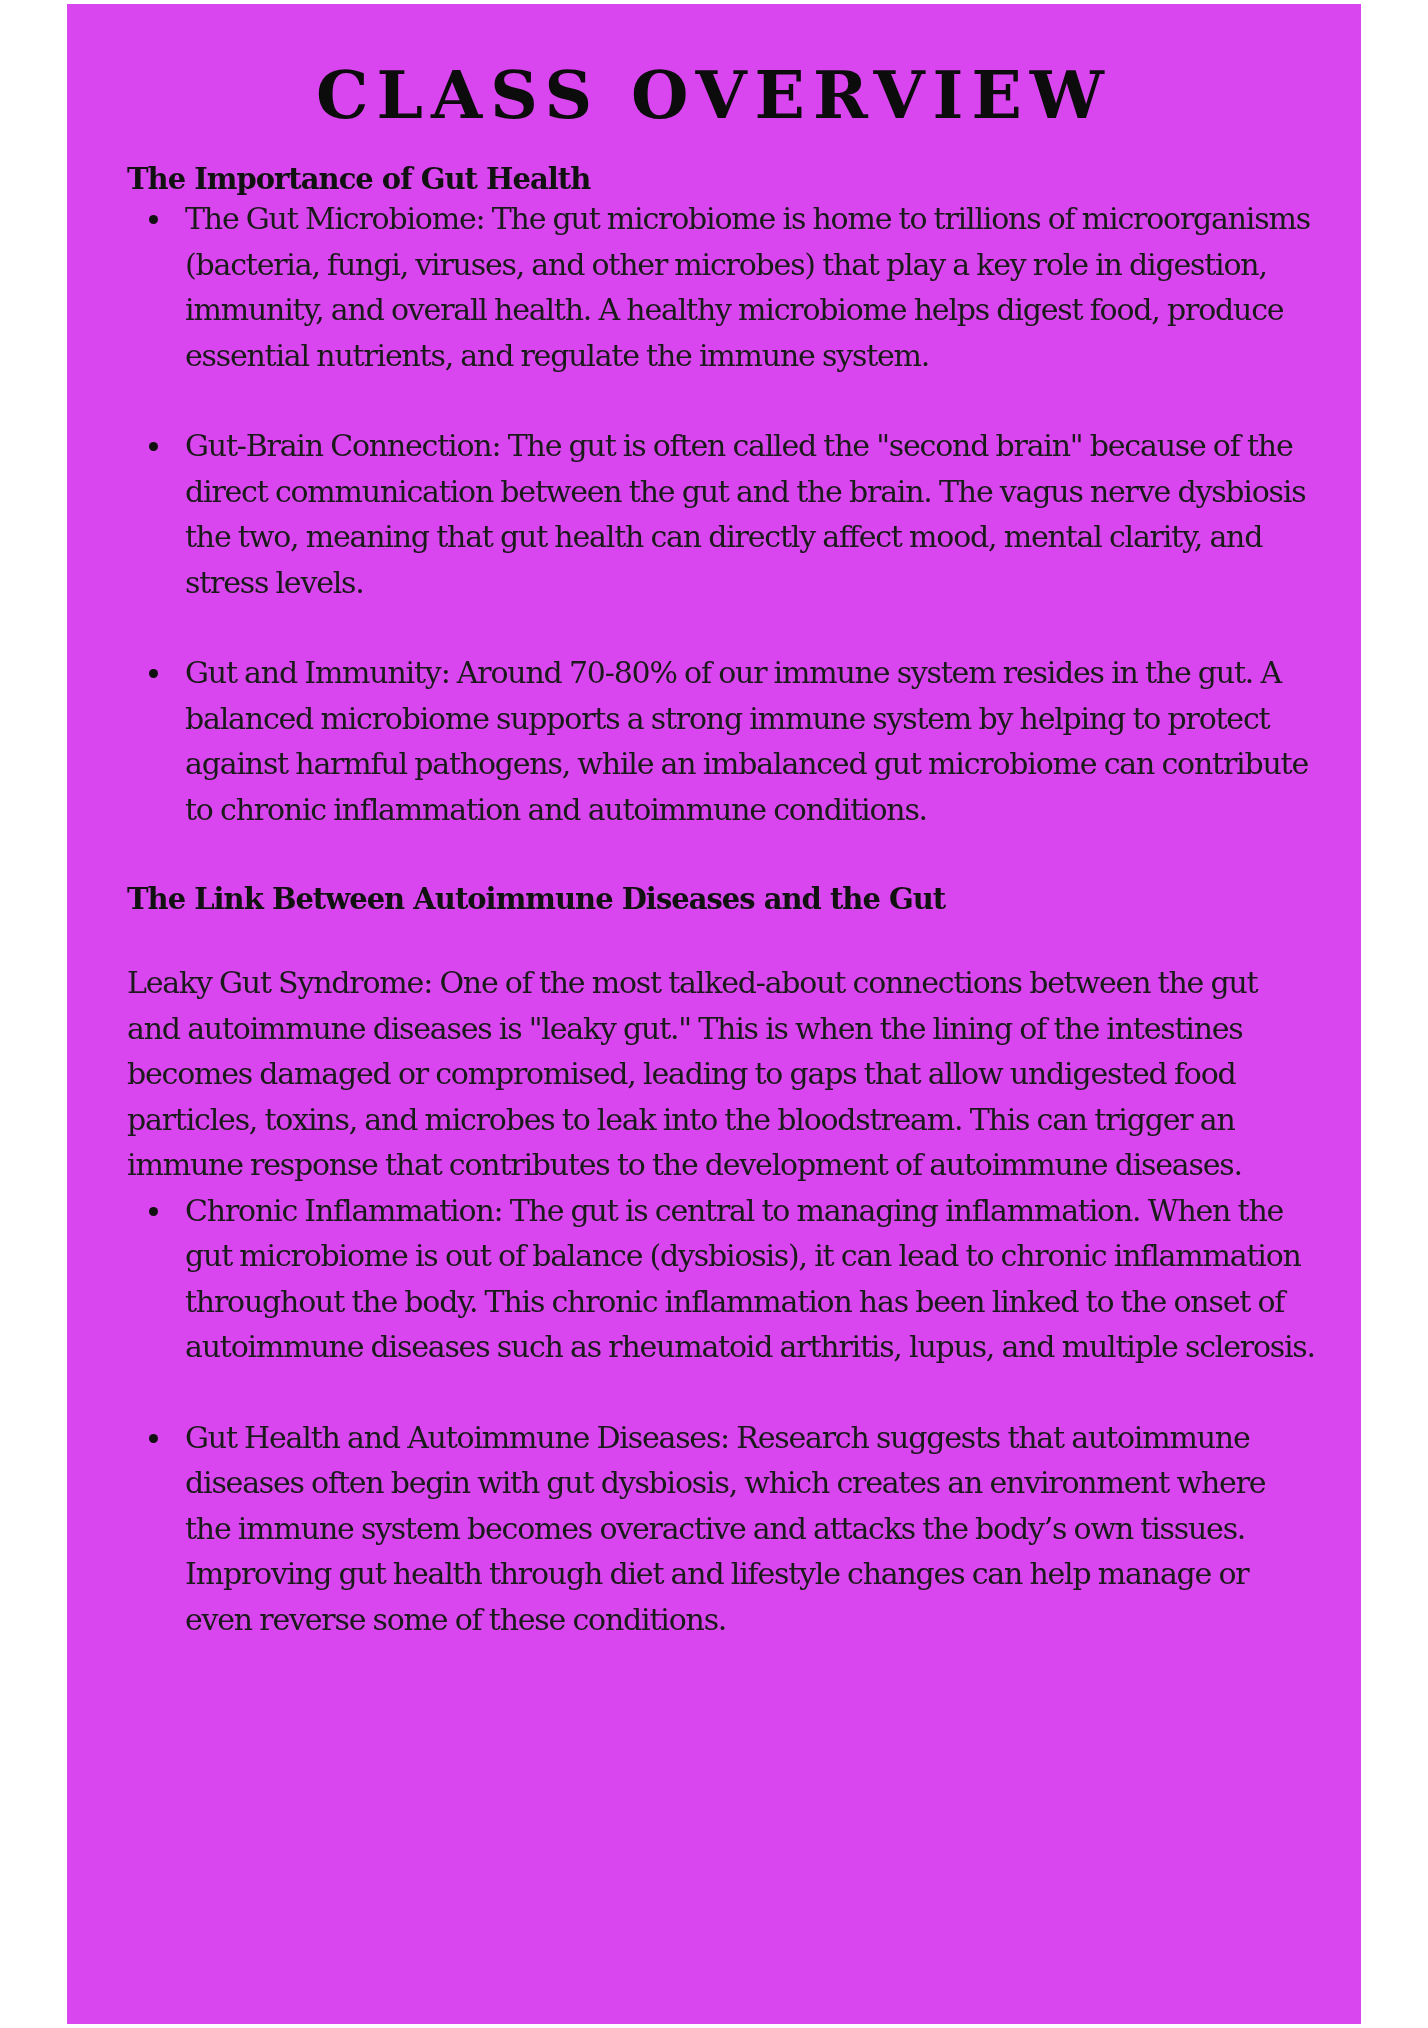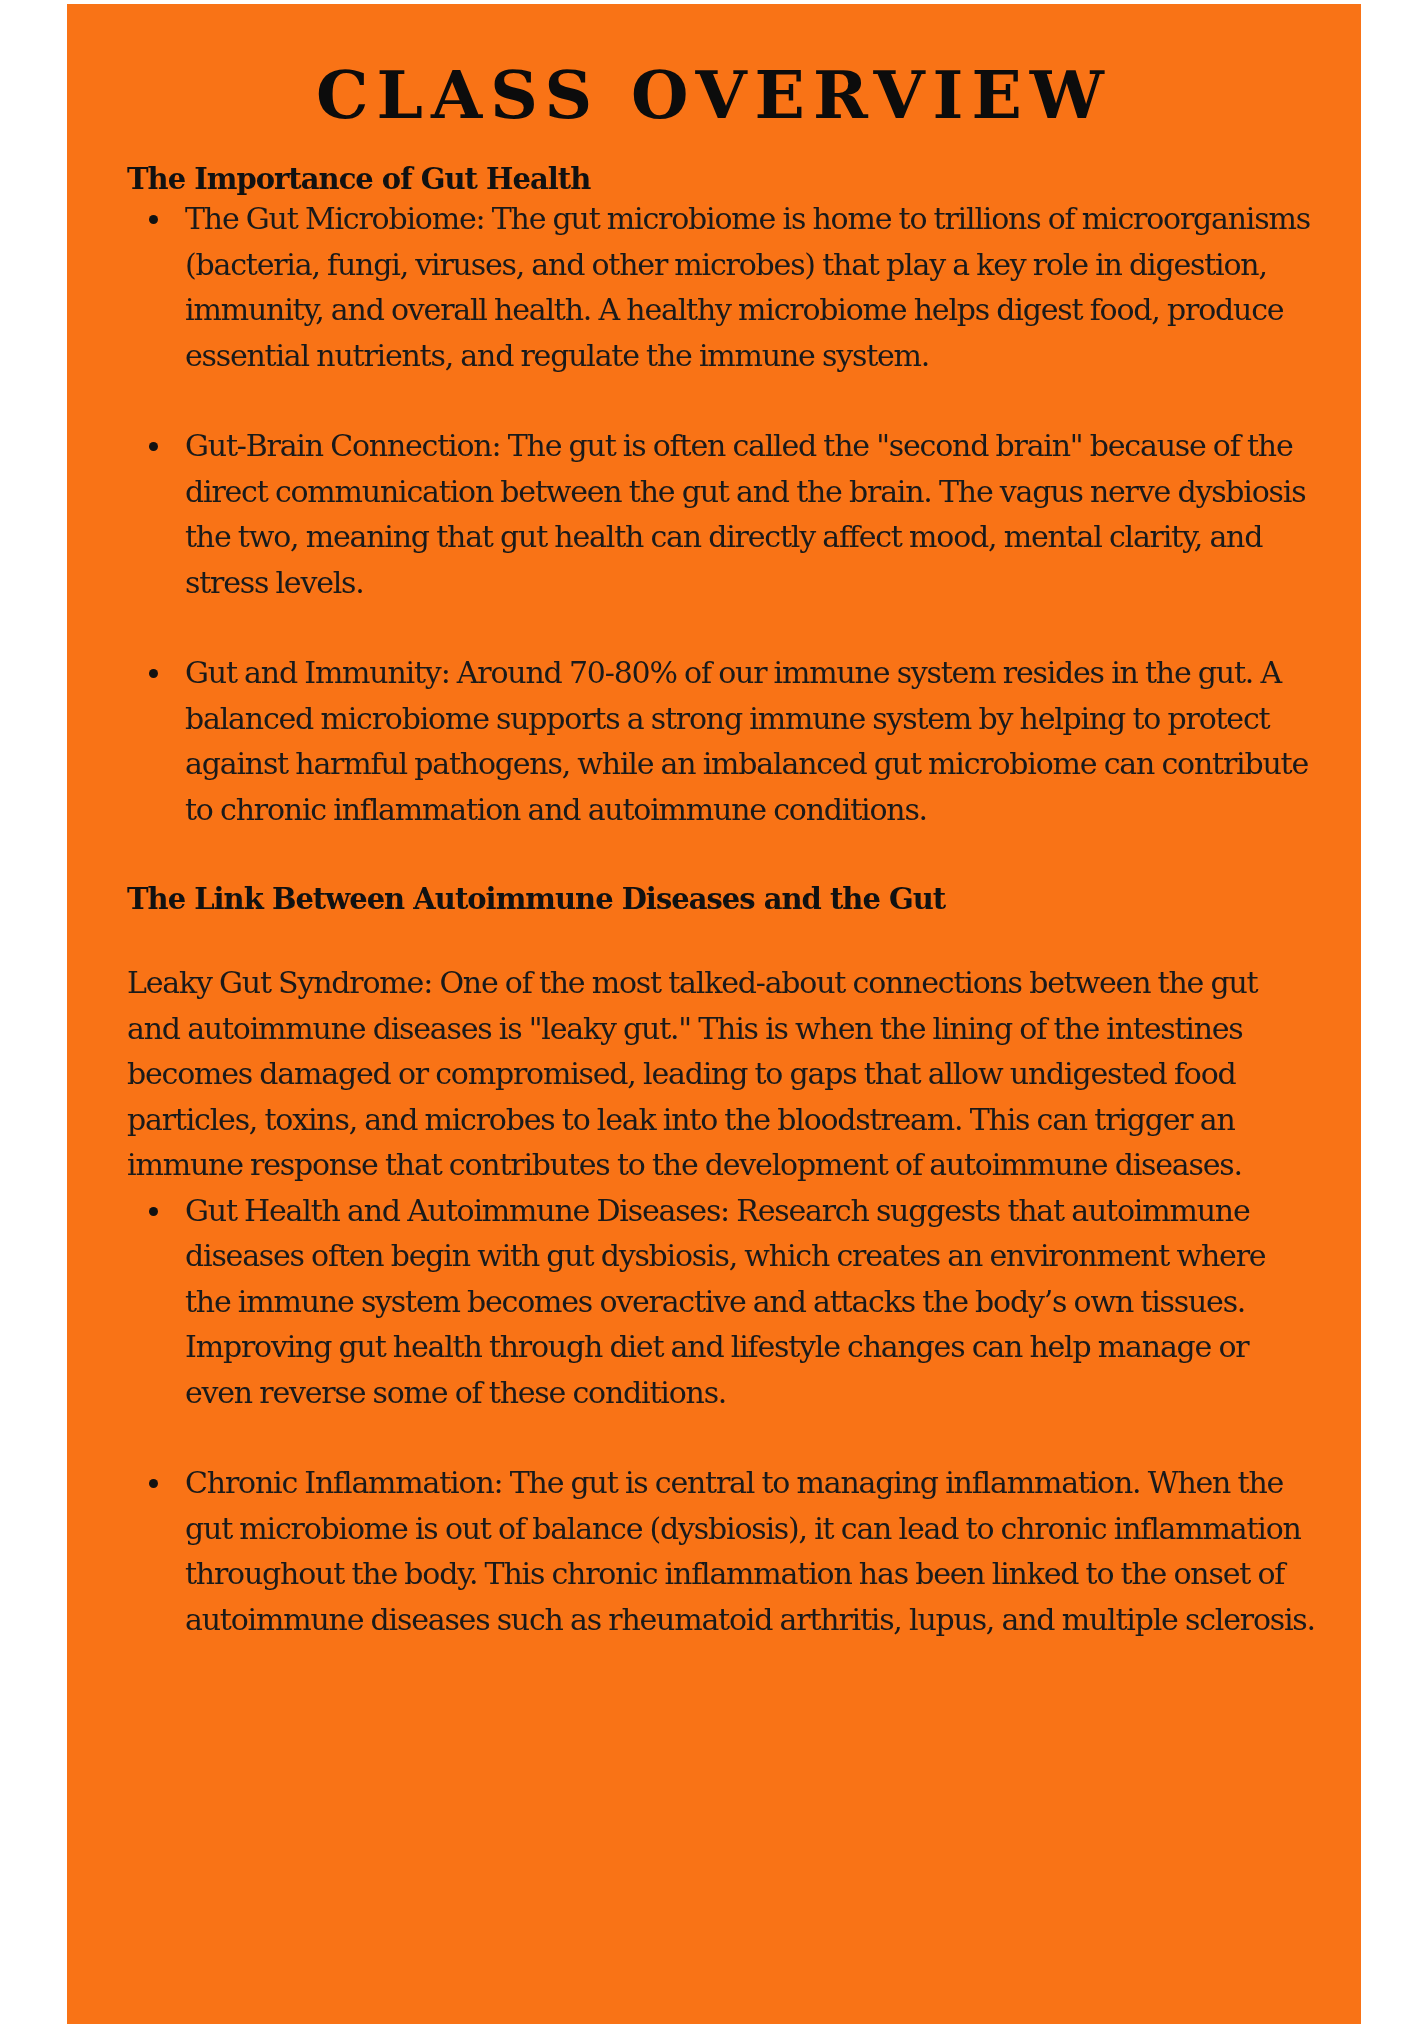--- a/index.html
+++ b/index.html
@@ -12,21 +12,21 @@
       height: 2028px;
       position: relative;
       overflow: hidden;
     }
     .page-panel {
       position: absolute;
       left: 67px;
       top: 4px;
       width: 1294px;
       height: 2020px;
-      background: #f97316;
+      background: #d946ef;
       box-sizing: border-box;
       padding: 48px 0 0 60px;
       font-family: "DejaVu Serif", "Liberation Serif", serif;
       color: #111111;
     }
     .title {
       margin: 0;
       text-align: center;
       padding-right: 60px;
       font-family: "DejaVu Serif", serif;
@@ -111,21 +111,21 @@
 
   <h2 class="section-heading h2-pos">The Link Between Autoimmune Diseases and the Gut</h2>
 
   <p class="para body-text">
     <span class="lead">Leaky Gut Syndrome</span><span>: One of the most talked-about connections between the gut and autoimmune diseases is "leaky gut." This is when the lining of the intestines becomes damaged or compromised, leading to gaps that allow undigested food particles, toxins, and microbes to leak into the bloodstream. This can trigger an immune response that contributes to the development of autoimmune diseases.</span>
   </p>
 
   <ul class="bullets list2 body-text">
     <li>
       <span class="bullet-dot"></span>
-      <span class="lead">Gut Health and Autoimmune Diseases</span><span>: Research suggests that autoimmune diseases often begin with gut dysbiosis, which creates an environment where the immune system becomes overactive and attacks the body’s own tissues. Improving gut health through diet and lifestyle changes can help manage or even reverse some of these conditions.</span>
+      <span class="lead">Chronic Inflammation</span><span>: The gut is central to managing inflammation. When the gut microbiome is out of balance (dysbiosis), it can lead to chronic inflammation throughout the body. This chronic inflammation has been linked to the onset of autoimmune diseases such as rheumatoid arthritis, lupus, and multiple sclerosis.</span>
     </li>
     <li>
       <span class="bullet-dot"></span>
-      <span class="lead">Chronic Inflammation</span><span>: The gut is central to managing inflammation. When the gut microbiome is out of balance (dysbiosis), it can lead to chronic inflammation throughout the body. This chronic inflammation has been linked to the onset of autoimmune diseases such as rheumatoid arthritis, lupus, and multiple sclerosis.</span>
+      <span class="lead">Gut Health and Autoimmune Diseases</span><span>: Research suggests that autoimmune diseases often begin with gut dysbiosis, which creates an environment where the immune system becomes overactive and attacks the body’s own tissues. Improving gut health through diet and lifestyle changes can help manage or even reverse some of these conditions.</span>
     </li>
   </ul>
 
 </div>
 
 </body></html>

